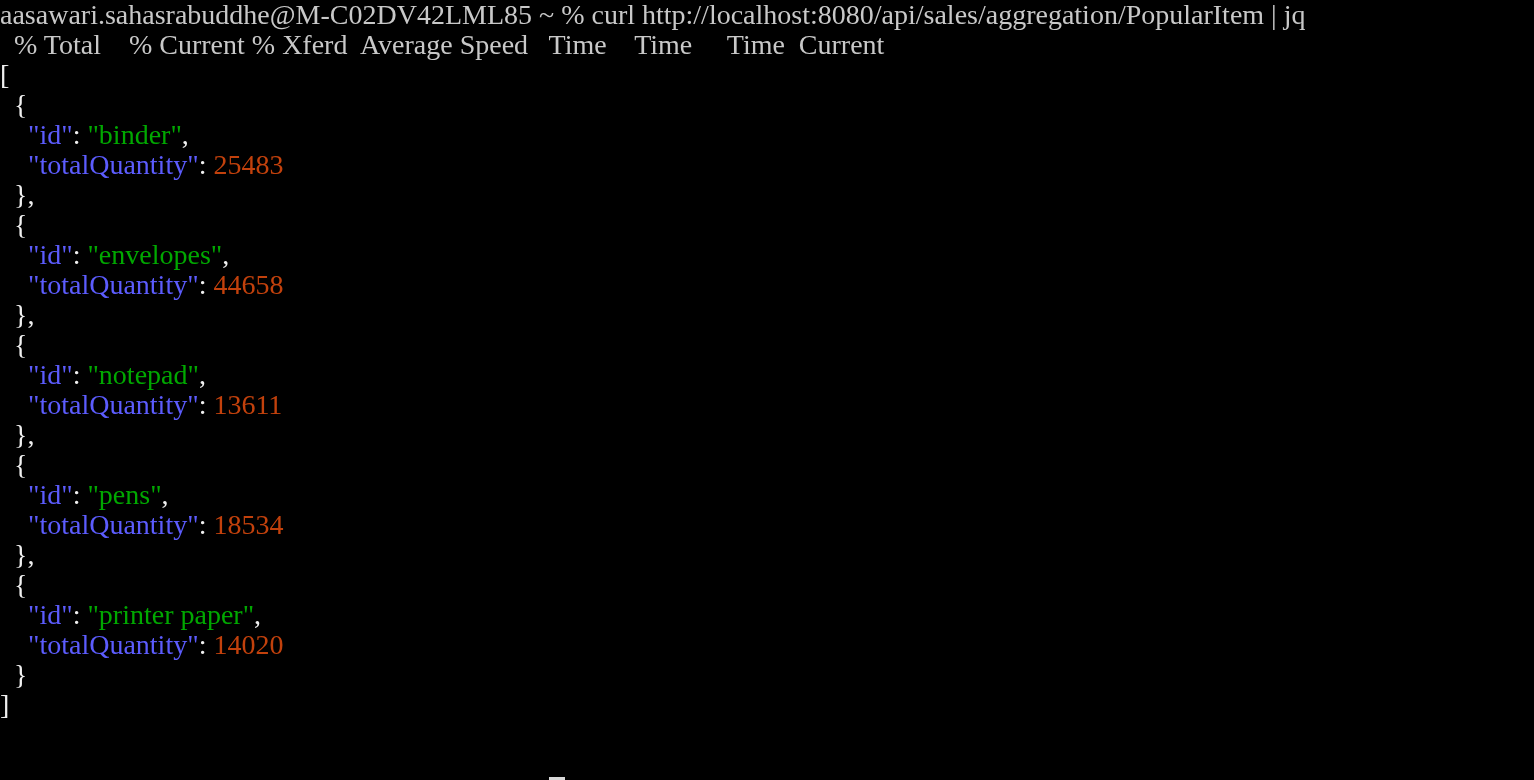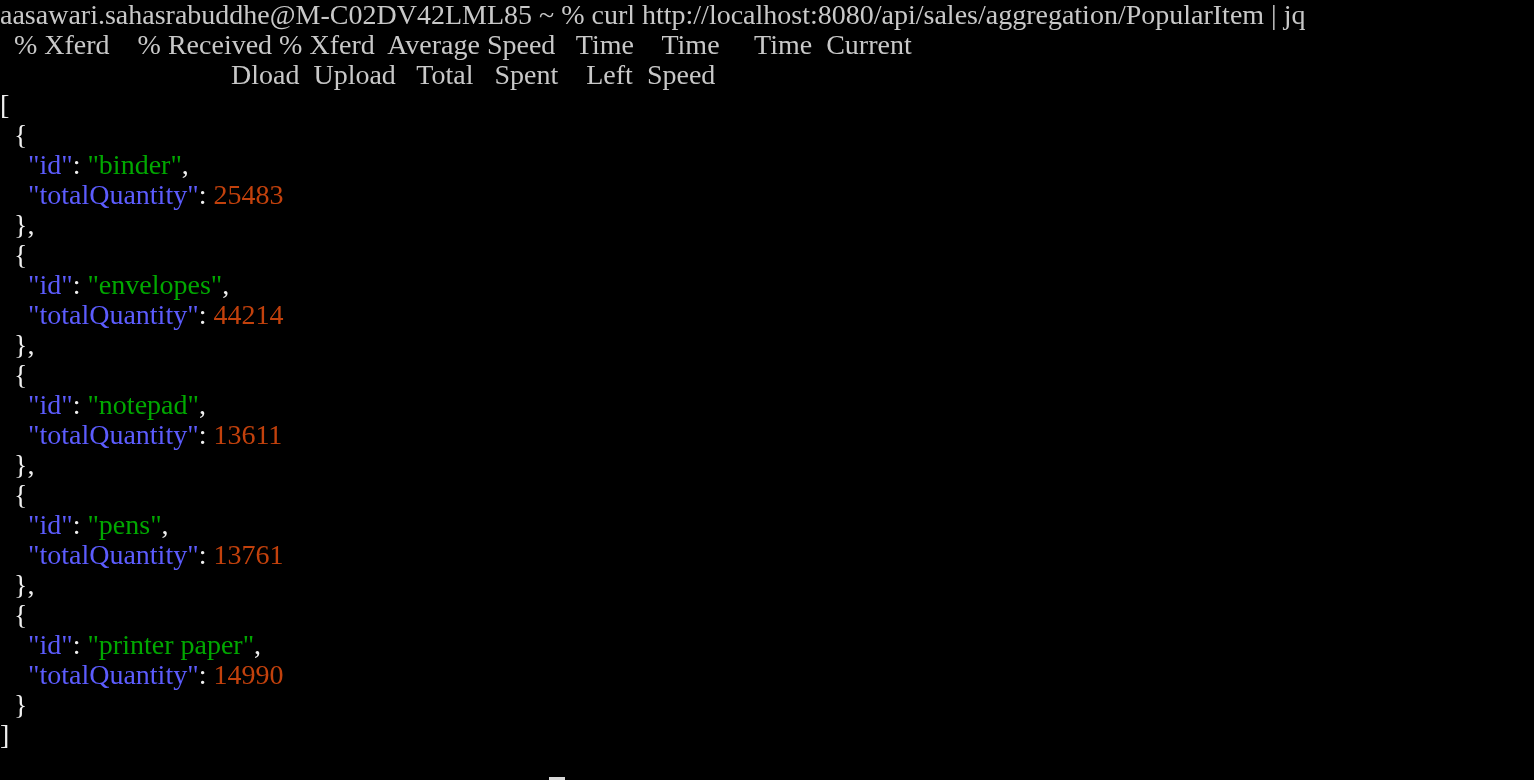--- a/index.html
+++ b/index.html
@@ -61,49 +61,48 @@
   }
 </style>
 </head>
 <body>
 
 <div id="terminal">
   <div class="screen">
 
     <div class="line"><span class="fg-default">aasawari.sahasrabuddhe@M-C02DV42LML85 ~ % curl http://localhost:8080/api/sales/aggregation/PopularItem | jq</span></div>
 
-    <div class="line"><span class="fg-default">  % Xferd    % Received % Xferd  Average Speed   Time    Time     Time  Current</span></div>
-    <div class="line"><span class="fg-default">                                 Dload  Upload   Total   Spent    Left  Speed</span></div>
+    <div class="line"><span class="fg-default">  % Total    % Current % Xferd  Average Speed   Time    Time     Time  Current</span></div>
 
 
     <div class="line"><span class="fg-punct">[</span></div>
 
     <div class="line"><span class="fg-punct">  {</span></div>
     <div class="line"><span class="fg-punct">    </span><span class="fg-key">"id"</span><span class="fg-punct">: </span><span class="fg-string">"binder"</span><span class="fg-punct">,</span></div>
     <div class="line"><span class="fg-punct">    </span><span class="fg-key">"totalQuantity"</span><span class="fg-punct">: </span><span class="fg-number">25483</span></div>
     <div class="line"><span class="fg-punct">  },</span></div>
 
     <div class="line"><span class="fg-punct">  {</span></div>
     <div class="line"><span class="fg-punct">    </span><span class="fg-key">"id"</span><span class="fg-punct">: </span><span class="fg-string">"envelopes"</span><span class="fg-punct">,</span></div>
-    <div class="line"><span class="fg-punct">    </span><span class="fg-key">"totalQuantity"</span><span class="fg-punct">: </span><span class="fg-number">44214</span></div>
+    <div class="line"><span class="fg-punct">    </span><span class="fg-key">"totalQuantity"</span><span class="fg-punct">: </span><span class="fg-number">44658</span></div>
     <div class="line"><span class="fg-punct">  },</span></div>
 
     <div class="line"><span class="fg-punct">  {</span></div>
     <div class="line"><span class="fg-punct">    </span><span class="fg-key">"id"</span><span class="fg-punct">: </span><span class="fg-string">"notepad"</span><span class="fg-punct">,</span></div>
     <div class="line"><span class="fg-punct">    </span><span class="fg-key">"totalQuantity"</span><span class="fg-punct">: </span><span class="fg-number">13611</span></div>
     <div class="line"><span class="fg-punct">  },</span></div>
 
     <div class="line"><span class="fg-punct">  {</span></div>
     <div class="line"><span class="fg-punct">    </span><span class="fg-key">"id"</span><span class="fg-punct">: </span><span class="fg-string">"pens"</span><span class="fg-punct">,</span></div>
-    <div class="line"><span class="fg-punct">    </span><span class="fg-key">"totalQuantity"</span><span class="fg-punct">: </span><span class="fg-number">13761</span></div>
+    <div class="line"><span class="fg-punct">    </span><span class="fg-key">"totalQuantity"</span><span class="fg-punct">: </span><span class="fg-number">18534</span></div>
     <div class="line"><span class="fg-punct">  },</span></div>
 
     <div class="line"><span class="fg-punct">  {</span></div>
     <div class="line"><span class="fg-punct">    </span><span class="fg-key">"id"</span><span class="fg-punct">: </span><span class="fg-string">"printer paper"</span><span class="fg-punct">,</span></div>
-    <div class="line"><span class="fg-punct">    </span><span class="fg-key">"totalQuantity"</span><span class="fg-punct">: </span><span class="fg-number">14990</span></div>
+    <div class="line"><span class="fg-punct">    </span><span class="fg-key">"totalQuantity"</span><span class="fg-punct">: </span><span class="fg-number">14020</span></div>
     <div class="line"><span class="fg-punct">  }</span></div>
 
     <div class="line"><span class="fg-punct">]</span></div>
 
   </div>
 
   <div class="cursor-block"></div>
 </div>
 
 </body></html>

